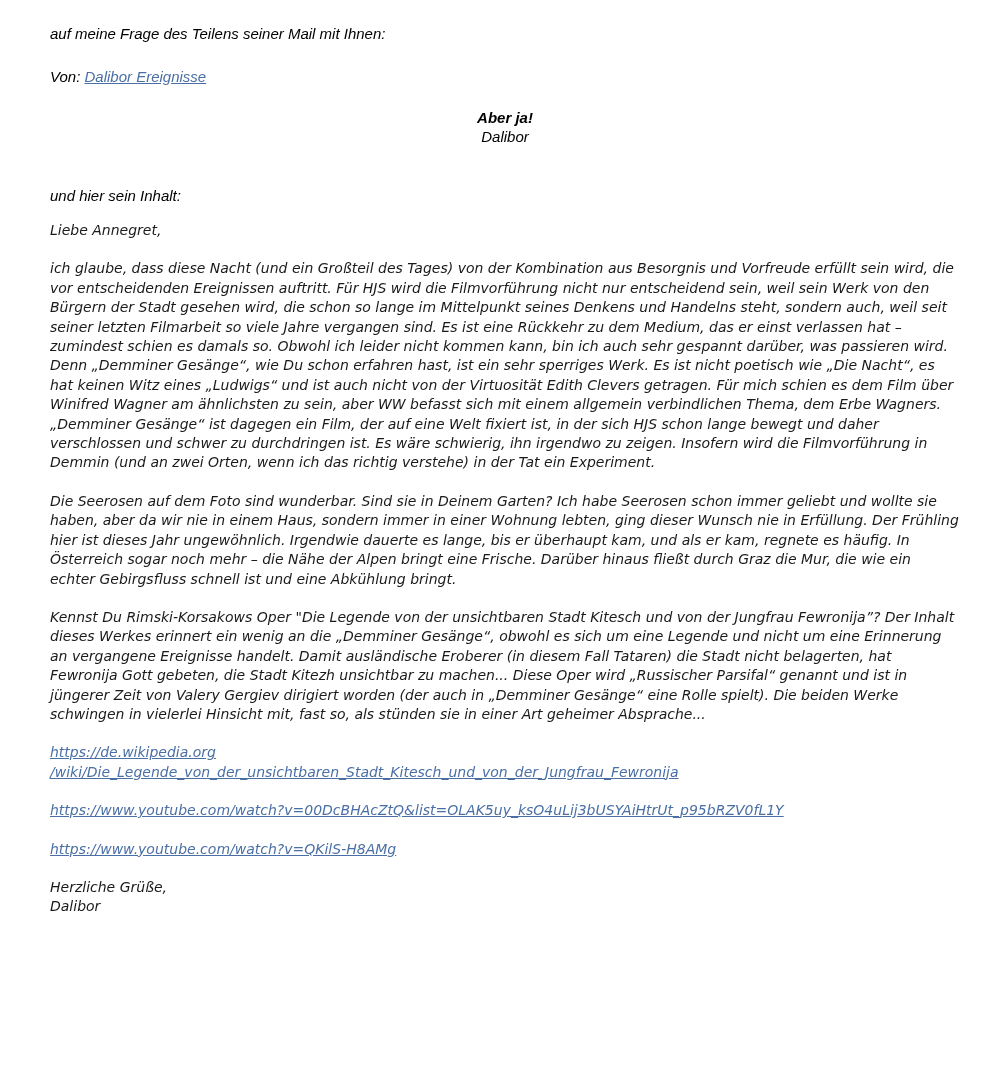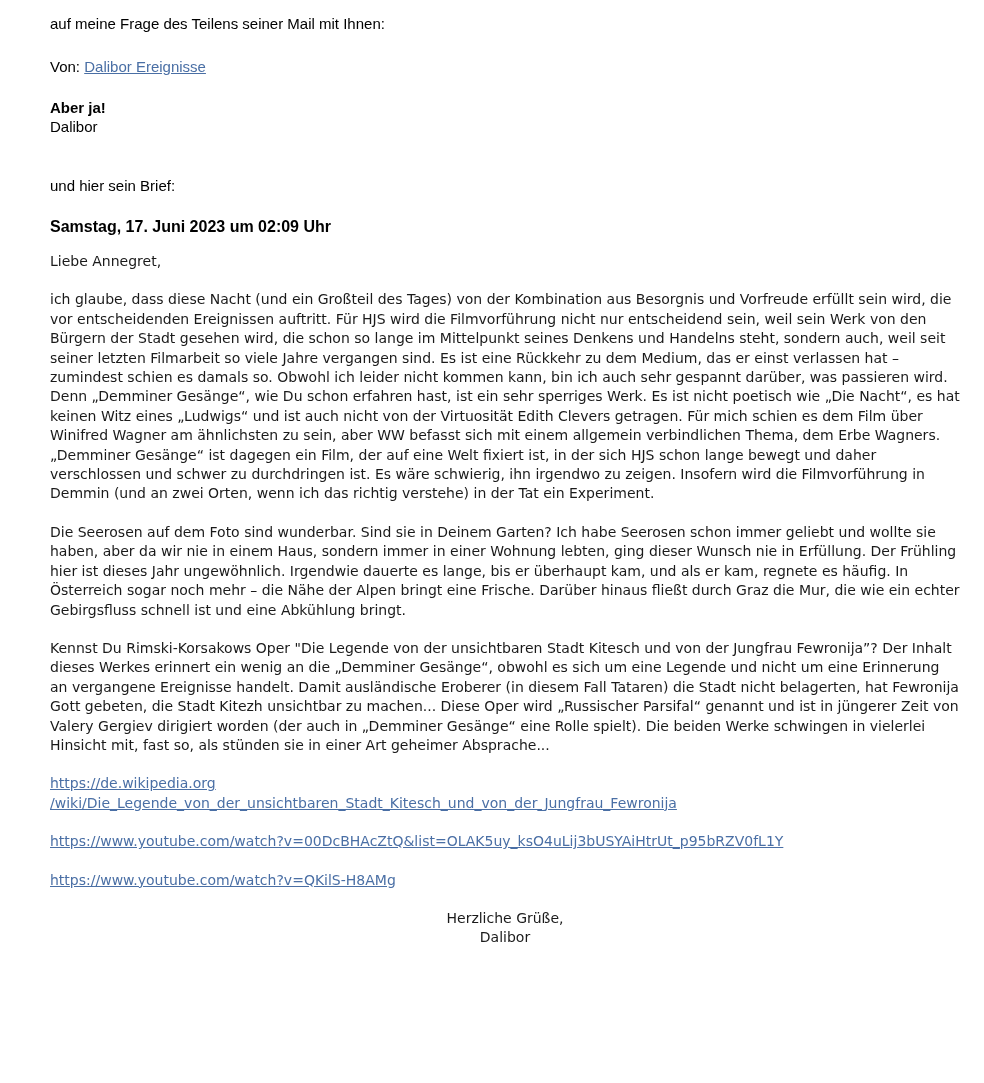--- a/index.html
+++ b/index.html
@@ -2,47 +2,47 @@
 <html lang="de" style="--link: #4a6fa5; --text: #1a1a1a;"><head>
 <meta charset="utf-8">
 <style>
   html, body { margin: 0; padding: 0; background: #ffffff; }
   body {
     width: 984px;
     min-height: 1083px;
     color: var(--text, #1a1a1a);
     font-family: "DejaVu Sans", sans-serif;
   }
-  .page { padding: 14px 24px 40px 50px; }
+  .page { padding: 24px 24px 40px 50px; font-style: italic; }
 
   
   .intro-section {
     font-family: "Liberation Sans", sans-serif;
     font-size: 15px;
     line-height: 19px;
     color: #000000;
   }
   .intro-line { margin: 0; }
   .from-line  { margin: 24px 0 0; }
-  .reply-quote { margin: 22px 0 0; }
+  .reply-quote { margin: 22px 0 0; text-align: center; }
   .reply-quote p { margin: 0; }
   .bold { font-weight: bold; }
   .letter-intro { margin: 40px 0 0; }
   .letter-date  { margin: 22px 0 0; font-size: 16px; }
 
   
   .letter-body {
     margin-top: 16px;
     font-size: 14px;
     line-height: 19.4px;
     color: #1a1a1a;
   }
   .letter-body p { margin: 0 0 19px; }
   .letter-body p:last-child { margin-bottom: 0; }
-  .closing-block { margin-top: 38px; text-align: center; }
+  .closing-block { margin-top: 38px; }
 
   a.link {
     color: var(--link, #4a6fa5);
     text-decoration: underline;
     cursor: pointer;
   }
 </style>
 </head>
 <body>
 
@@ -54,23 +54,22 @@
     <p class="from-line">
       <span>Von: </span>
       <a class="link" href="#">Dalibor Ereignisse</a>
     </p>
 
     <div class="reply-quote">
       <p class="bold">Aber ja!</p>
       <p>Dalibor</p>
     </div>
 
-    <p class="letter-intro">und hier sein Brief:</p>
+    <p class="letter-intro">und hier sein Inhalt:</p>
 
-    <p class="letter-date bold">Samstag, 17. Juni 2023 um 02:09 Uhr</p>
   </div>
 
   <div class="letter-body">
     <p class="salutation">Liebe Annegret,</p>
 
     <p class="para">ich glaube, dass diese Nacht (und ein Großteil des Tages) von der Kombination aus Besorgnis und Vorfreude erfüllt sein wird, die vor entscheidenden Ereignissen auftritt. Für HJS wird die Filmvorführung nicht nur entscheidend sein, weil sein Werk von den Bürgern der Stadt gesehen wird, die schon so lange im Mittelpunkt seines Denkens und Handelns steht, sondern auch, weil seit seiner letzten Filmarbeit so viele Jahre vergangen sind. Es ist eine Rückkehr zu dem Medium, das er einst verlassen hat – zumindest schien es damals so. Obwohl ich leider nicht kommen kann, bin ich auch sehr gespannt darüber, was passieren wird. Denn „Demminer Gesänge“, wie Du schon erfahren hast, ist ein sehr sperriges Werk. Es ist nicht poetisch wie „Die Nacht“, es hat keinen Witz eines „Ludwigs“ und ist auch nicht von der Virtuosität Edith Clevers getragen. Für mich schien es dem Film über Winifred Wagner am ähnlichsten zu sein, aber WW befasst sich mit einem allgemein verbindlichen Thema, dem Erbe Wagners. „Demminer Gesänge“ ist dagegen ein Film, der auf eine Welt fixiert ist, in der sich HJS schon lange bewegt und daher verschlossen und schwer zu durchdringen ist. Es wäre schwierig, ihn irgendwo zu zeigen. Insofern wird die Filmvorführung in Demmin (und an zwei Orten, wenn ich das richtig verstehe) in der Tat ein Experiment.</p>
 
     <p class="para">Die Seerosen auf dem Foto sind wunderbar. Sind sie in Deinem Garten? Ich habe Seerosen schon immer geliebt und wollte sie haben, aber da wir nie in einem Haus, sondern immer in einer Wohnung lebten, ging dieser Wunsch nie in Erfüllung. Der Frühling hier ist dieses Jahr ungewöhnlich. Irgendwie dauerte es lange, bis er überhaupt kam, und als er kam, regnete es häufig. In Österreich sogar noch mehr – die Nähe der Alpen bringt eine Frische. Darüber hinaus fließt durch Graz die Mur, die wie ein echter Gebirgsfluss schnell ist und eine Abkühlung bringt.</p>
 
     <p class="para">Kennst Du Rimski-Korsakows Oper "Die Legende von der unsichtbaren Stadt Kitesch und von der Jungfrau Fewronija”? Der Inhalt dieses Werkes erinnert ein wenig an die „Demminer Gesänge“, obwohl es sich um eine Legende und nicht um eine Erinnerung an vergangene Ereignisse handelt. Damit ausländische Eroberer (in diesem Fall Tataren) die Stadt nicht belagerten, hat Fewronija Gott gebeten, die Stadt Kitezh unsichtbar zu machen... Diese Oper wird „Russischer Parsifal“ genannt und ist in jüngerer Zeit von Valery Gergiev dirigiert worden (der auch in „Demminer Gesänge“ eine Rolle spielt). Die beiden Werke schwingen in vielerlei Hinsicht mit, fast so, als stünden sie in einer Art geheimer Absprache...</p>

